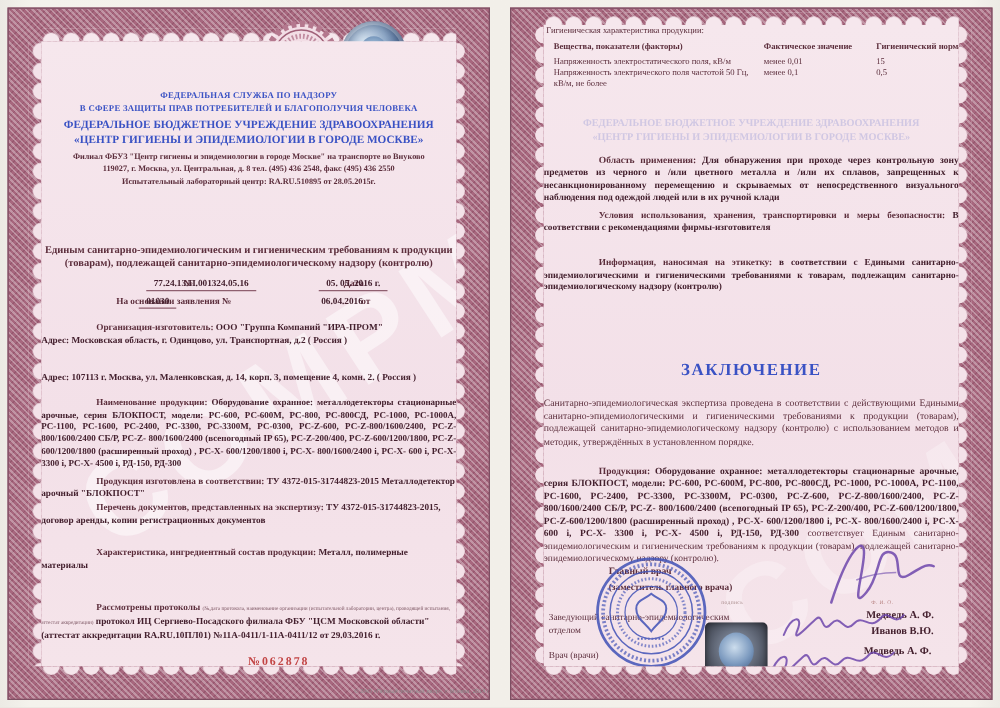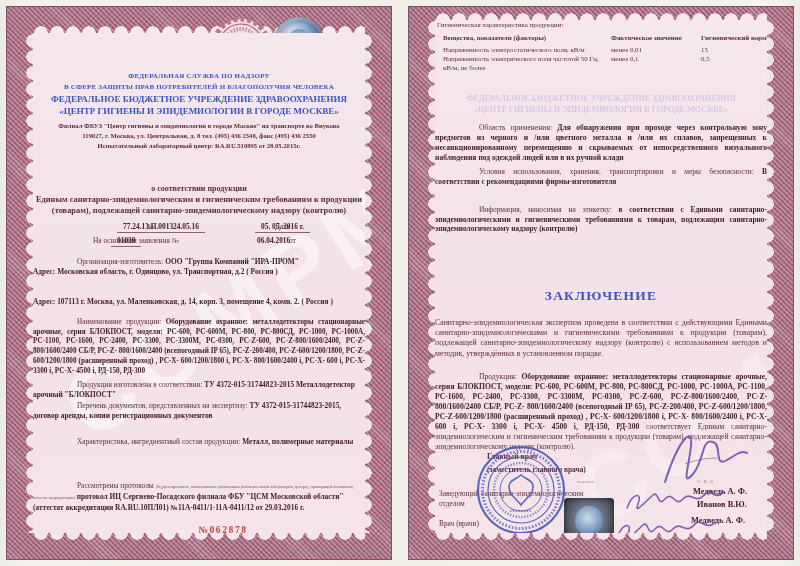--- a/index.html
+++ b/index.html
@@ -29,21 +29,21 @@
   .blk{position:absolute;left:0;right:0;}
   .ctr{text-align:center;}
   .blue{color:var(--heading_blue,#3a52c4);}
   .mar{color:var(--body_maroon,#5c2e3c);}
   .red{color:var(--accent_red,#c24444);padding-left:48px;}
   b,strong{color:var(--bold_maroon,#44202e);}
   .small7{font-size:7px;line-height:10px;font-weight:bold;letter-spacing:.2px;}
   .small65{font-size:6.6px;line-height:10px;font-weight:bold;}
   .body-t{font-size:7.4px;line-height:9.8px;color:var(--body_maroon,#5c2e3c);}
   .jst{text-align:justify;}
-  .lbl{font-weight:normal;padding-left:44px;}
+  .lbl{font-weight:bold;padding-left:44px;}
   .uline{border-bottom:.8px solid #8f6070;padding:0 6px;}
   .wm{position:absolute;font-weight:bold;font-size:92px;letter-spacing:8px;color:rgba(255,255,255,.5);transform:rotate(-33deg);transform-origin:left center;white-space:nowrap;pointer-events:none;font-family:"Liberation Sans",sans-serif;}
   .ghost{color:rgba(58,82,196,.20);filter:blur(.4px);font-weight:bold;font-size:8.2px;line-height:11px;text-align:center;}
   .cell{position:absolute;font-size:6.9px;line-height:8.6px;color:var(--body_maroon,#5c2e3c);white-space:nowrap;}
   .cell.wrap{white-space:normal;}
   .sig-name{position:absolute;font-weight:bold;font-size:8.4px;color:var(--bold_maroon,#44202e);white-space:nowrap;}
   .sig-label{position:absolute;font-size:4.4px;color:#a98b8b;letter-spacing:.3px;}
   .print-credit{position:absolute;left:252px;top:550px;width:140px;font-size:4.6px;color:#8d8d8d;text-align:right;font-family:"Liberation Sans",sans-serif;}
   svg{display:block;}
 </style>
@@ -80,21 +80,20 @@
       <div class="blk ctr small7 blue" style="top:49px;">В СФЕРЕ ЗАЩИТЫ ПРАВ ПОТРЕБИТЕЛЕЙ И БЛАГОПОЛУЧИЯ  ЧЕЛОВЕКА</div>
       <div class="blk ctr blue" style="top:61px;font-size:9px;font-weight:bold;">ФЕДЕРАЛЬНОЕ БЮДЖЕТНОЕ УЧРЕЖДЕНИЕ ЗДРАВООХРАНЕНИЯ</div>
       <div class="blk ctr blue" style="top:73px;font-size:9px;font-weight:bold;">«ЦЕНТР ГИГИЕНЫ И ЭПИДЕМИОЛОГИИ В ГОРОДЕ МОСКВЕ»</div>
 
       <div class="blk ctr small65 mar" style="top:88px;">
         <div>Филиал ФБУЗ "Центр гигиены и эпидемиологии в городе Москве" на транспорте во Внуково</div>
         <div>119027, г. Москва,  ул. Центральная,  д. 8 тел. (495) 436 2548, факс (495) 436 2550</div>
         <div>Испытательный лабораторный центр: RA.RU.510895  от 28.05.2015г.</div>
       </div>
 
-      <div class="blk ctr mar" style="top:151px;font-size:8px;font-weight:bold;">о  соответствии продукции</div>
       <div class="blk ctr mar" style="top:162px;font-size:8.4px;font-weight:bold;">Единым санитарно-эпидемиологическим и гигиеническим требованиям к продукции</div>
       <div class="blk ctr mar" style="top:173px;font-size:8.4px;font-weight:bold;">(товарам), подлежащей санитарно-эпидемиологическому надзору (контролю)</div>
 
       <div class="blk body-t" style="top:189px;">
         <span style="position:absolute;left:70px;" class="lbl">№</span>
         <b class="uline" style="position:absolute;left:84px;">77.24.13.П.001324.05.16</b>
         <span style="position:absolute;left:198px;" class="lbl">Дата</span>
         <b class="uline" style="position:absolute;left:222px;">05. 05. 2016 г.</b>
       </div>
       <div class="blk body-t" style="top:203px;">

